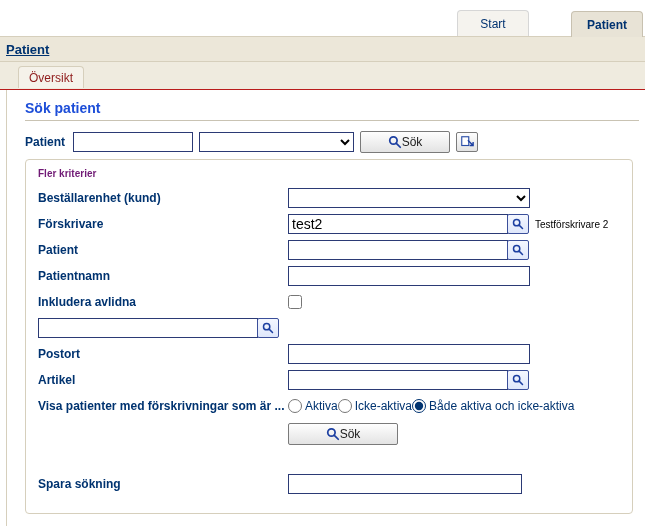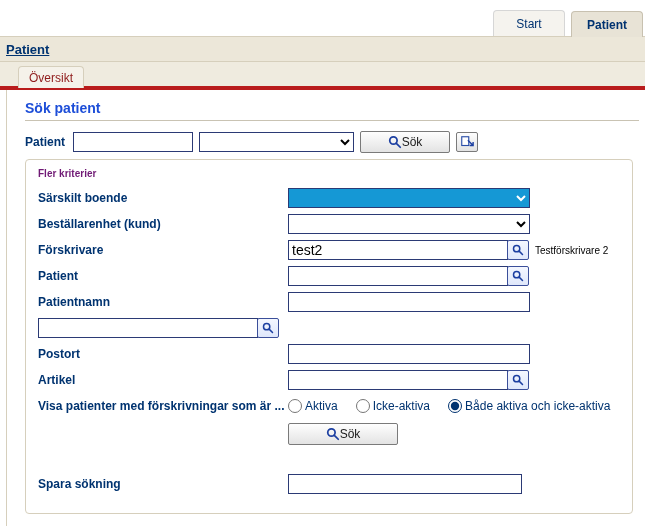--- a/index.html
+++ b/index.html
@@ -11,20 +11,21 @@
     color: #333;
   }
   .wrap { width: 645px; height: 526px; position: relative; overflow: hidden; }
   .top-tabs {
     height: 36px;
     display: flex;
     justify-content: flex-end;
     align-items: flex-end;
     padding-right: 2px;
     background: #fff;
+    gap: 36px;
   }
   .top-tab {
     height: 26px;
     min-width: 72px;
     padding: 0 14px;
     display: flex;
     align-items: center;
     justify-content: center;
     font-size: 12px;
     color: #003270;
@@ -53,21 +54,21 @@
   }
   .title-bar .title {
     color: #003370;
     text-decoration: underline;
     font-weight: 600;
     font-size: 13px;
   }
   .subtab-bar {
     height: 28px;
     background: #efebdf;
-    border-bottom: 4px solid #b91c1c;
+    border-bottom: 1px solid #b91c1c;
     padding: 4px 10px 0 18px;
   }
   .subtab {
     display: inline-flex;
     height: 22px;
     align-items: center;
     padding: 0 10px;
     font-size: 12px;
     color: #8f1b1b;
     border: 1px solid #d6cfbc;
@@ -165,21 +166,21 @@
   }
   .lookup-link {
     color: #000000;
     font-size: 10px;
     margin-left: 6px;
     cursor: pointer;
   }
   .radio-group {
     display: flex;
     align-items: center;
-    gap: 18px;
+    gap: 0;
     flex-wrap: nowrap;
   }
   .radio-item {
     display: inline-flex;
     align-items: center;
     gap: 3px;
     color: #003370;
     font-size: 12px;
   }
   input[type="radio"], input[type="checkbox"] {
@@ -244,26 +245,20 @@
               <rect x="2" y="2" width="8" height="10" fill="#fff" stroke="#2a4ea8" stroke-width="1.3"></rect>
               <path d="M9 6 L15 12 M15 8 L15 12 L11 12" fill="none" stroke="#1c3fa1" stroke-width="1.6"></path>
             </svg>
       </span>
     </span>
   </div>
 
   <div class="criteria-box">
     <div class="criteria-title">Fler kriterier</div>
 
-    <div class="crit-row">
-      <span class="label label-wide">Särskilt boende</span>
-      <select class="sel-boende">
-        <option></option>
-      </select>
-    </div>
 
     <div class="crit-row">
       <span class="label label-wide">Beställarenhet (kund)</span>
       <select class="sel-std">
         <option></option>
       </select>
     </div>
 
     <div class="crit-row">
       <span class="label label-wide">Förskrivare</span>
@@ -290,20 +285,24 @@
               </svg>
             </span>
       </span>
     </div>
 
     <div class="crit-row">
       <span class="label label-wide">Patientnamn</span>
       <input type="text" class="inp-wide" value="" style="">
     </div>
 
+    <div class="crit-row">
+      <span class="label label-wide">Inkludera avlidna</span>
+      <input type="checkbox" style="">
+    </div>
 
     <div class="crit-row">
       <input type="text" class="inp-std" value="" style="">
       <span class="icon-btn" style="margin-left:-1px">
         <span>
               <svg width="12" height="12" viewBox="0 0 16 16">
                 <circle cx="6.2" cy="6.2" r="4.2" fill="none" stroke="#1c3fa1" stroke-width="2"></circle>
                 <line x1="9.5" y1="9.5" x2="14" y2="14" stroke="#1c3fa1" stroke-width="2" stroke-linecap="round"></line>
               </svg>
             </span>

